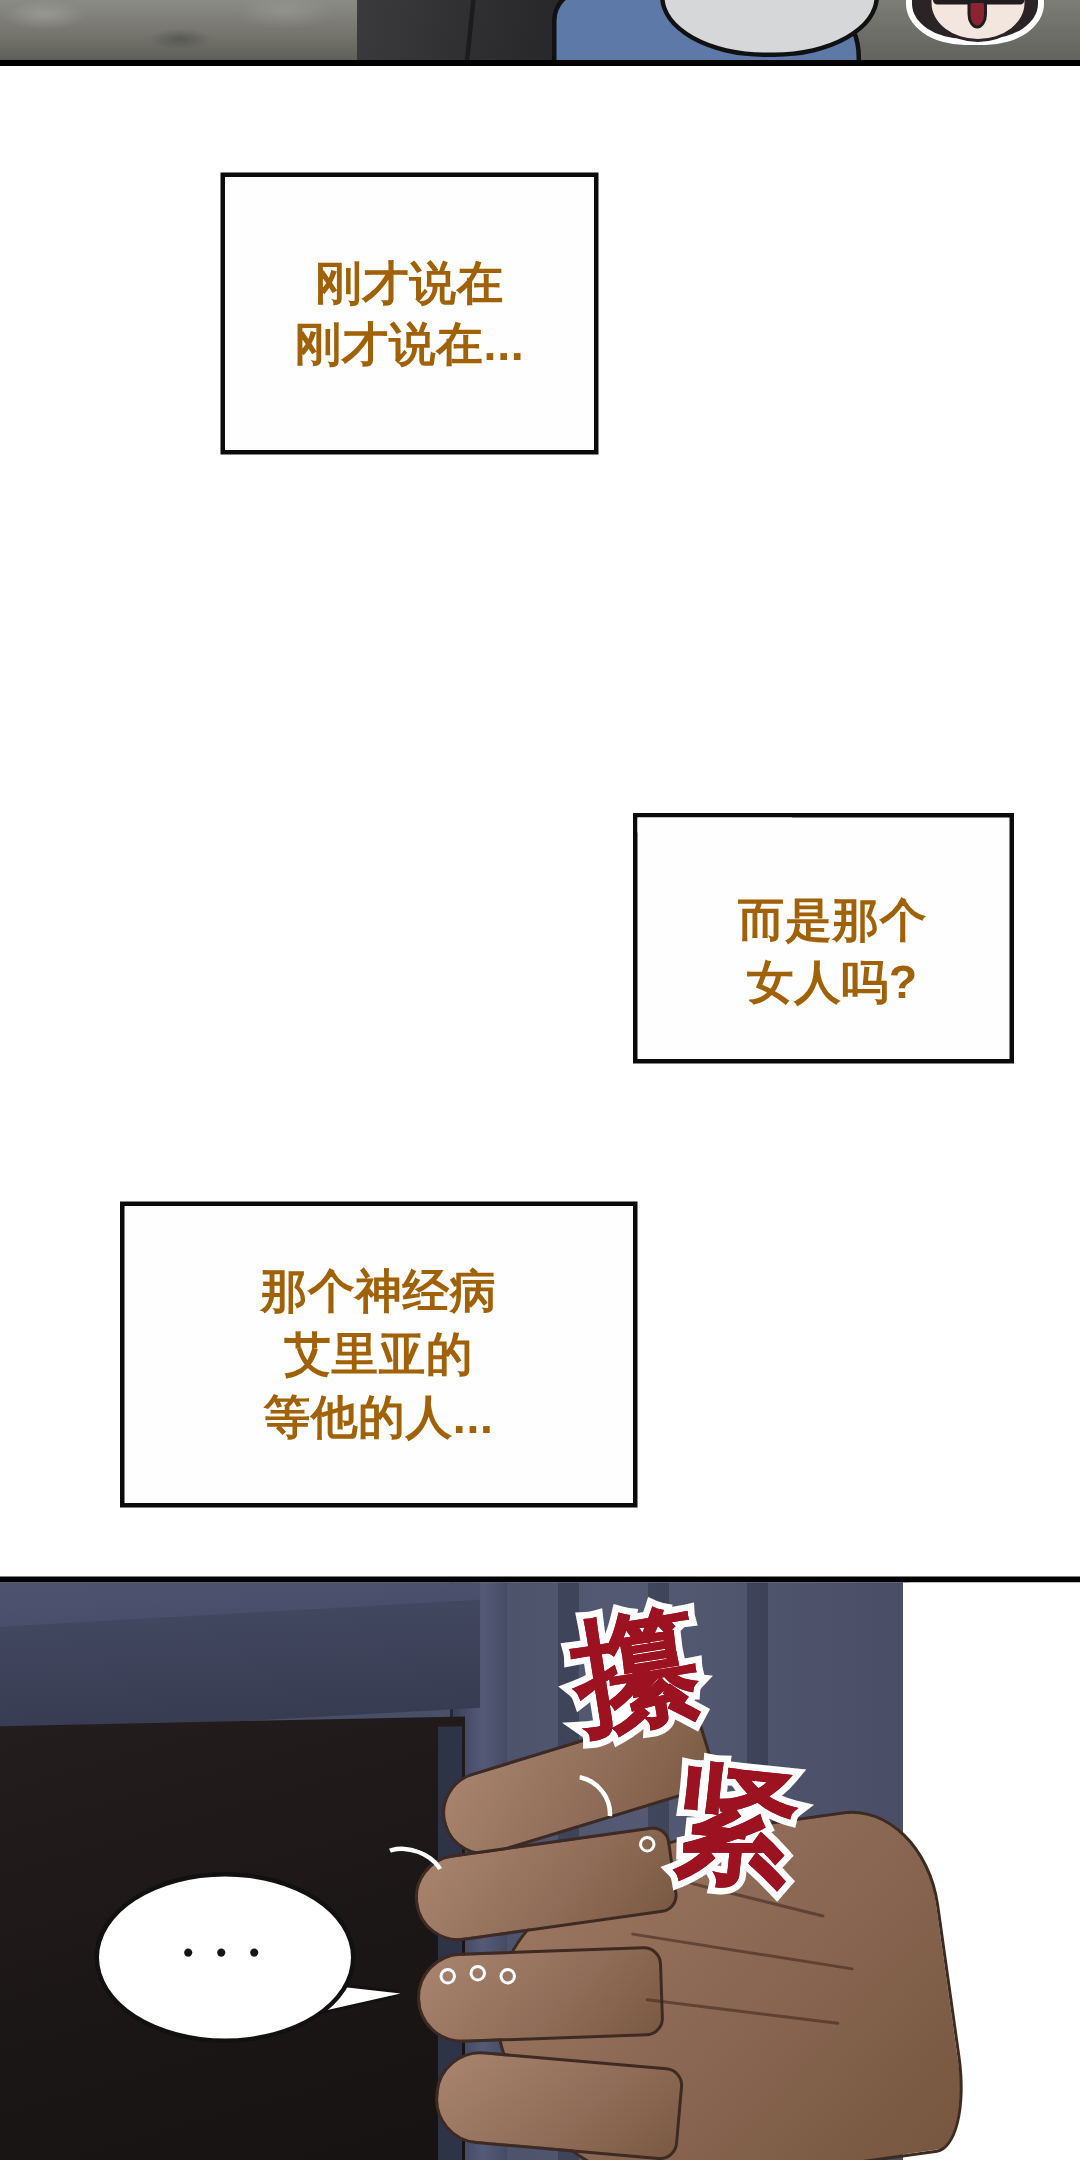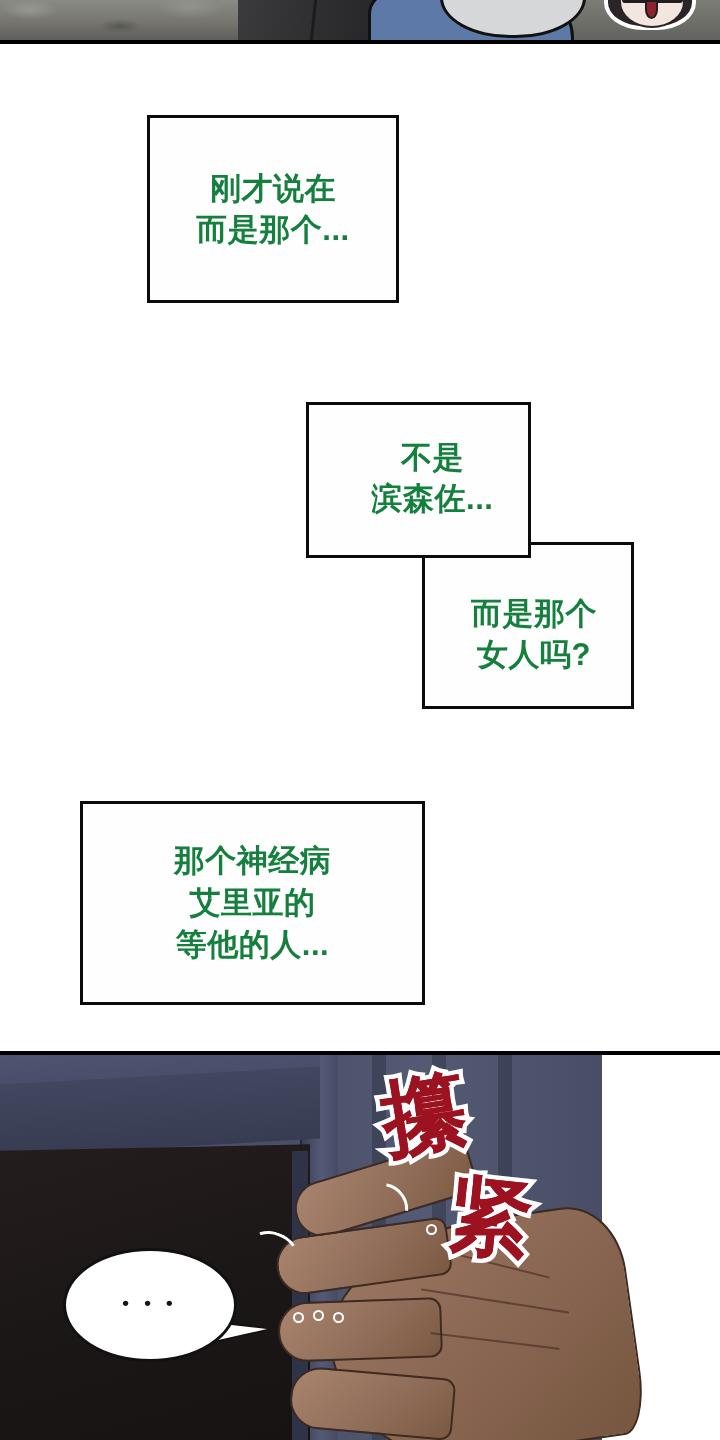--- a/index.html
+++ b/index.html
@@ -114,36 +114,36 @@
     position: absolute;
     background: #fefefe;
     border: 3px solid #0b0b0b;
     box-sizing: border-box;
     display: flex;
     align-items: center;
     justify-content: center;
   }
   .txtbox .lines {
     text-align: center;
-    color: #15803d;
+    color: #a16207;
     font-weight: 700;
     letter-spacing: 0.5px;
   }
   .txtbox .lines div { white-space: pre; }
 
   #box1 { left: 147px; top: 115px; width: 252px; height: 188px; }
   #box1 .lines { font-size: 31px; line-height: 41px; }
 
   
   #box2 { left: 306px; top: 402px; width: 225px; height: 156px; z-index: 3; }
   #box2 .lines {
     font-size: 31px; line-height: 41px;
     transform: translate(14px, -2px);
   }
-  #box3 { left: 422px; top: 542px; width: 212px; height: 167px; z-index: 2; }
+  #box3 { left: 422px; top: 542px; width: 254px; height: 167px; z-index: 2; }
   #box3 .lines {
     font-size: 31px; line-height: 41px;
     transform: translate(6px, 8px);
   }
   
   #box-seam {
     position: absolute;
     left: 425px; top: 545px; width: 103px; height: 10px;
     background: #fefefe;
     z-index: 4;
@@ -319,30 +319,24 @@
       <div class="tp-gg-lens r"></div>
 
       <div class="tp-gg-mouth"></div>
     </div>
   </div>
   <div class="panel-rule" style="top:40px"></div>
 
   <div class="txtbox" id="box1">
     <div class="lines">
       <div>刚才说在</div>
-      <div>而是那个...</div>
+      <div>刚才说在...</div>
     </div>
   </div>
 
-  <div class="txtbox" id="box2">
-    <div class="lines">
-      <div>不是</div>
-      <div>滨森佐...</div>
-    </div>
-  </div>
   <div class="txtbox" id="box3">
     <div class="lines">
       <div>而是那个</div>
       <div>女人吗?</div>
     </div>
   </div>
   <div id="box-seam"></div>
 
   <div class="txtbox" id="box4">
     <div class="lines">

